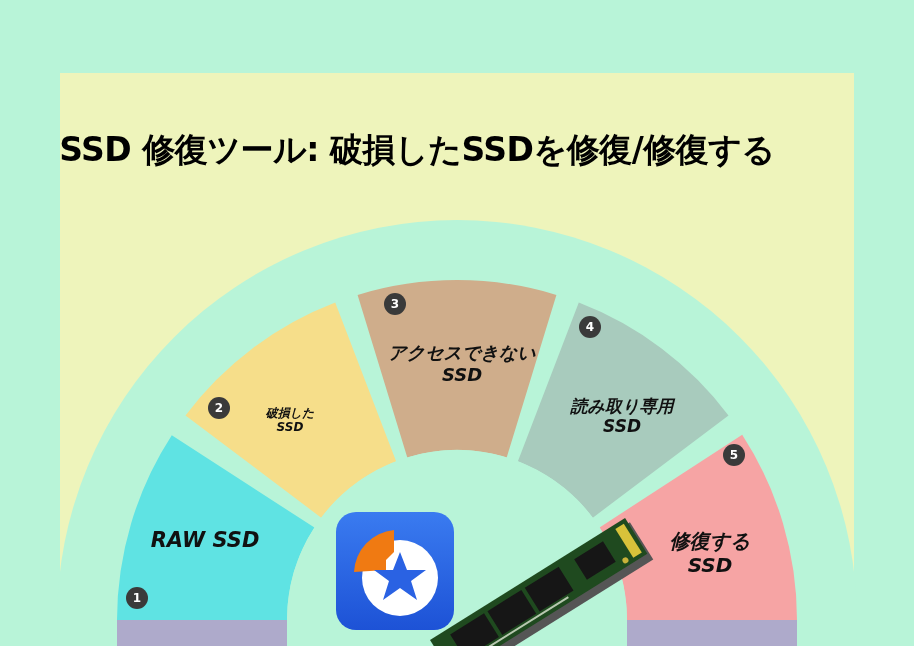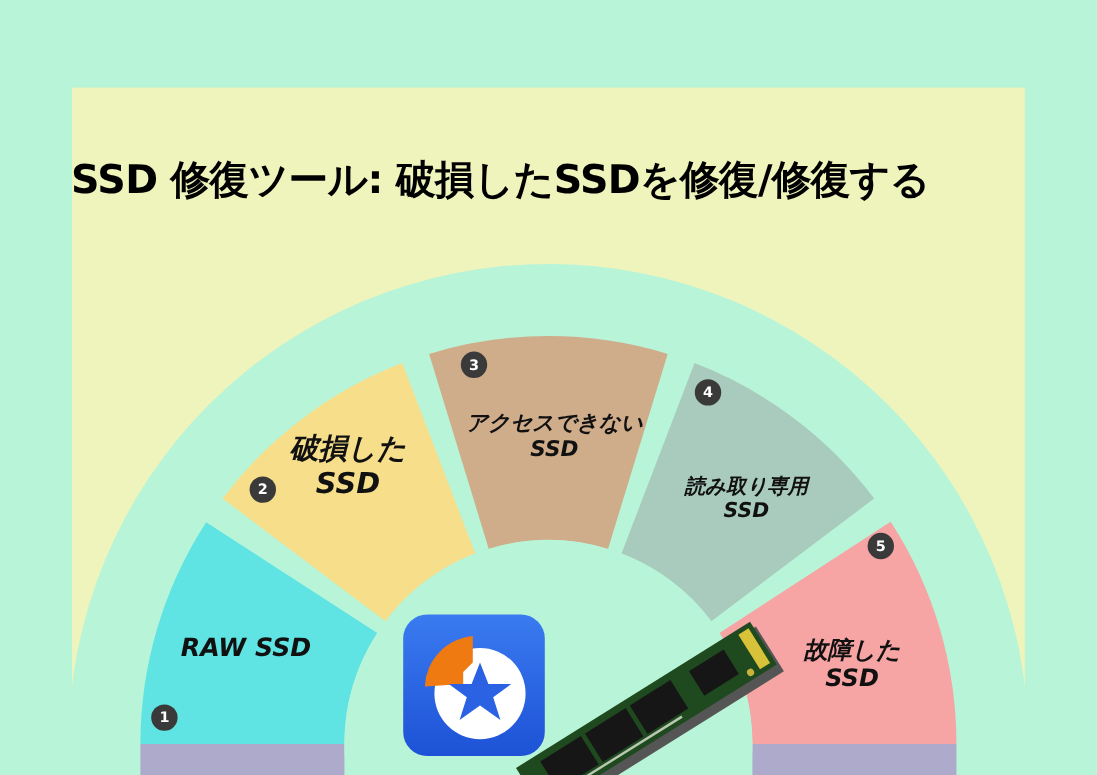--- a/index.html
+++ b/index.html
@@ -70,34 +70,34 @@
     <circle cx="208" cy="36" r="3" fill="#c9b23a"></circle>
     <g fill="#b8c8b0">
       <rect x="20" y="36" width="120" height="2"></rect>
     </g>
   </g>
 </svg>
 
 <div class="seg-label" style="left:130px; top:528px; width:150px; font-size:21px;">
   <div>RAW SSD</div>
 </div>
-<div class="seg-label" style="left:230px; top:360px; width:120px; font-size:24px;">
+<div class="seg-label" style="left:230px; top:406px; width:120px; font-size:12px;">
   <div>破損した</div>
   <div>SSD</div>
 </div>
 <div class="seg-label" style="left:372px; top:342px; width:180px; font-size:18px;">
   <div>アクセスできない</div>
   <div>SSD</div>
 </div>
 <div class="seg-label" style="left:552px; top:396px; width:140px; font-size:17px;">
   <div>読み取り専用</div>
   <div>SSD</div>
 </div>
 <div class="seg-label" style="left:650px; top:529px; width:120px; font-size:20px;">
-  <div>故障した</div>
+  <div>修復する</div>
   <div>SSD</div>
 </div>
 
 <div class="badge" style="left:126px; top:587px;">1</div>
 <div class="badge" style="left:208px; top:397px;">2</div>
 <div class="badge" style="left:384px; top:293px;">3</div>
 <div class="badge" style="left:579px; top:316px;">4</div>
 <div class="badge" style="left:723px; top:444px;">5</div>
 
 <div class="app-icon">

